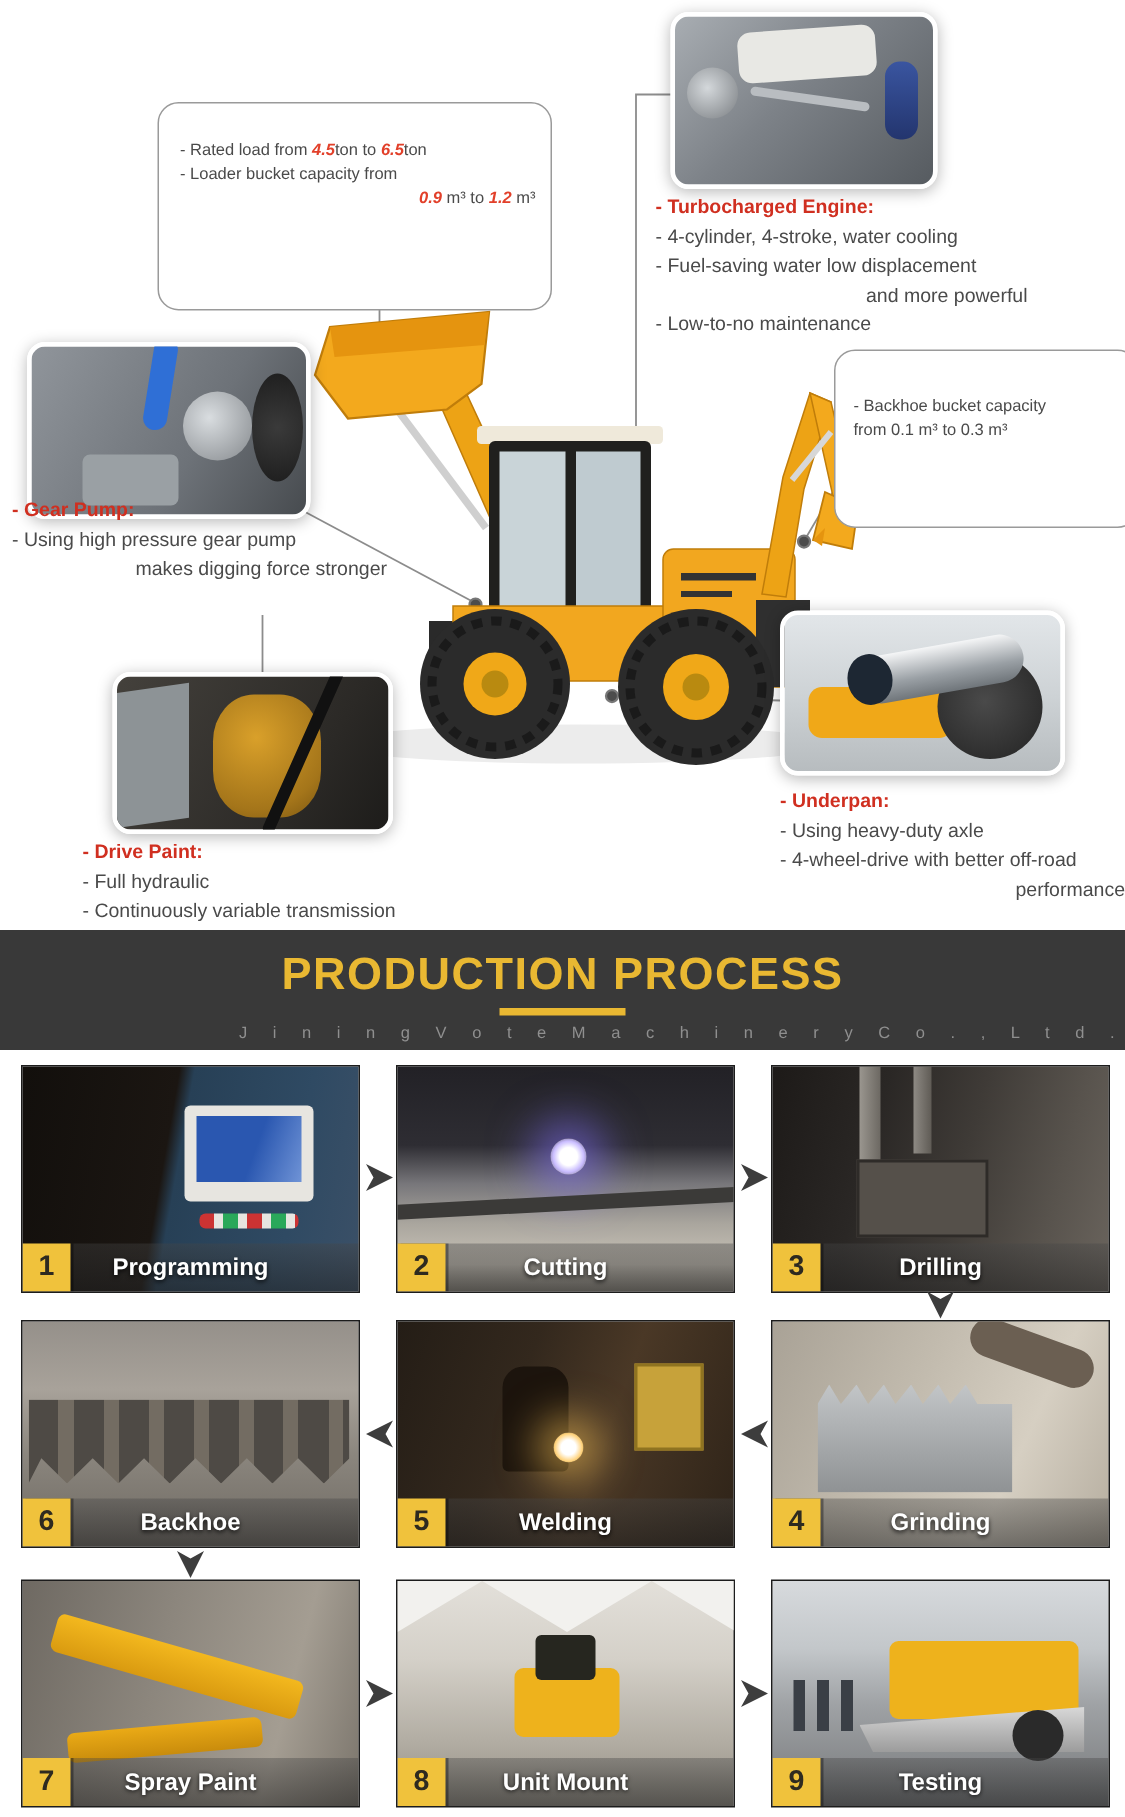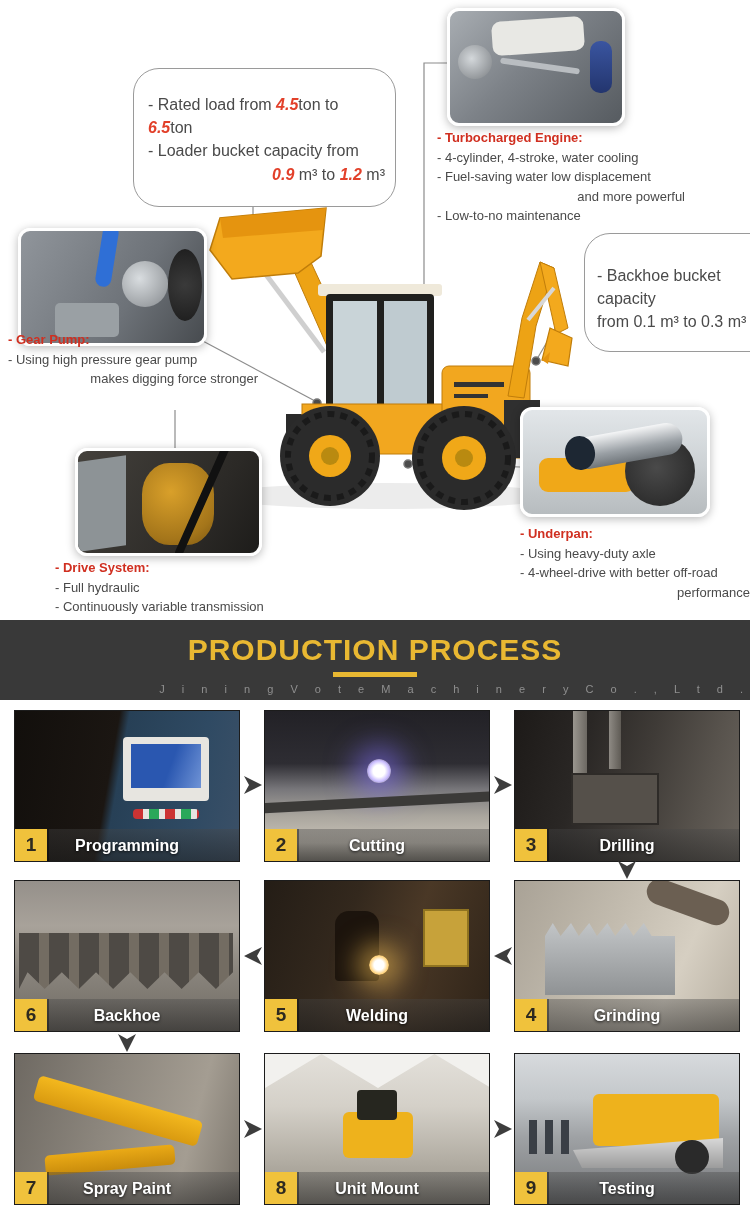--- a/index.html
+++ b/index.html
@@ -1,22 +1,22 @@
 <!DOCTYPE html>
 <html><head>
 <meta charset="utf-8">
 <style>
   html,body{margin:0;padding:0;background:#fff;}
   .page{position:relative;width:750px;height:1211px;background:#fff;overflow:hidden;
         font-family:"Liberation Sans", sans-serif;color:#4a4a4a;}
 
   
   .hero{position:absolute;left:0;top:0;width:750px;height:620px;background:#fff;}
-  .callout-box{position:absolute;border:1px solid #9a9a9a;border-radius:26px;background:#fff;
-               font-size:16px;line-height:1.45;color:#4a4a4a;margin-left:28px;}
+  .callout-box{position:absolute;border:1px solid #9a9a9a;border-radius:14px;background:#fff;
+               font-size:11px;line-height:1.45;color:#4a4a4a;}
   .box-loader{left:105px;top:68px;width:237px;height:113px;padding:24px 10px 0 14px;}
   .box-backhoe{left:556px;top:233px;width:181px;height:87px;padding:30px 8px 0 12px;}
   .red-num{color:#e2402a;font-style:italic;font-weight:bold;}
   .red-title{color:#d02f20;font-weight:bold;}
   .txtblock{position:absolute;font-size:13px;line-height:1.5;color:#4a4a4a;}
   .indent{padding-left:8px;text-align:right;}
   .photo{position:absolute;border-radius:12px;border:3px solid #fff;
          box-shadow:0 2px 10px rgba(0,0,0,.28);overflow:hidden;}
   .shape{position:absolute;}
 
@@ -187,21 +187,21 @@
       <div>- 4-wheel-drive with better off-road</div>
       <div class="indent">performance</div>
     </div>
 
     <div class="photo ph-drive">
       <div class="shape" style="left:64px;top:12px;width:72px;height:82px;border-radius:38%;background:radial-gradient(circle at 40% 35%,#d9a02a,#a4751a 70%,#7c5712);"></div>
       <div class="shape" style="left:-6px;top:8px;width:54px;height:90px;background:#8d9396;transform:skewY(-8deg);"></div>
       <div class="shape" style="left:120px;top:-10px;width:8px;height:120px;background:#111;border-radius:4px;transform:rotate(24deg);"></div>
     </div>
     <div class="txtblock" style="left:55px;top:558px;width:300px;">
-      <div class="red-title">- Drive System:</div>
+      <div class="red-title">- Drive Paint:</div>
       <div>- Full hydraulic</div>
       <div>- Continuously variable transmission</div>
     </div>
   </div>
 
   <div class="banner">
     <div class="banner-title">PRODUCTION PROCESS</div>
     <div class="banner-bar"></div>
     <div class="banner-sub">J i n i n g   V o t e   M a c h i n e r y   C o . ,   L t d .</div>
   </div>

